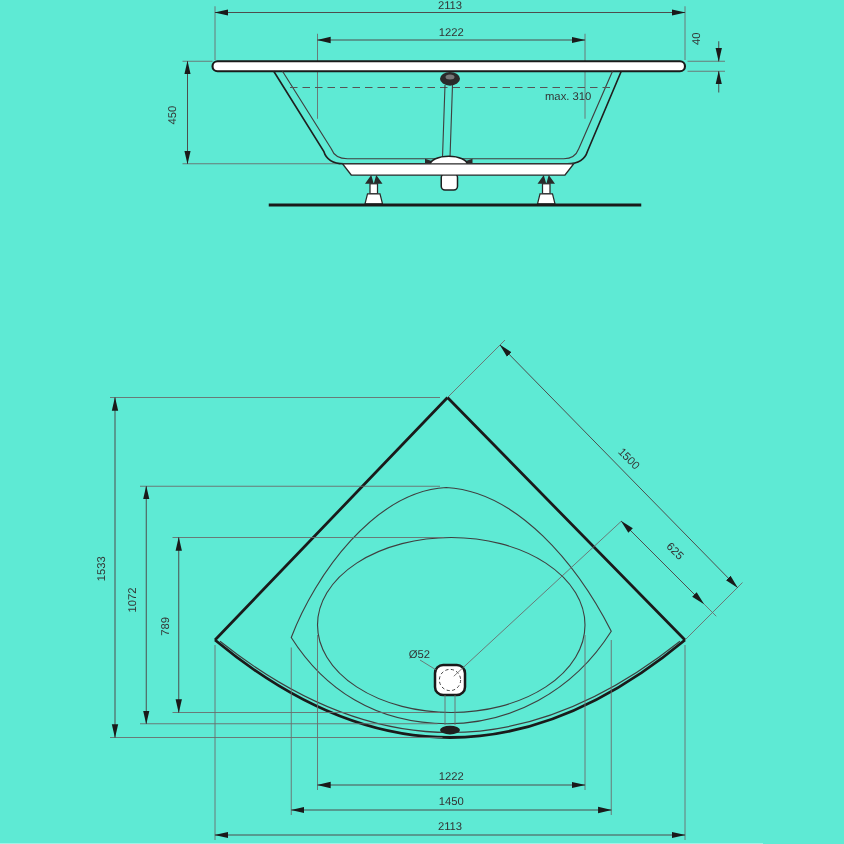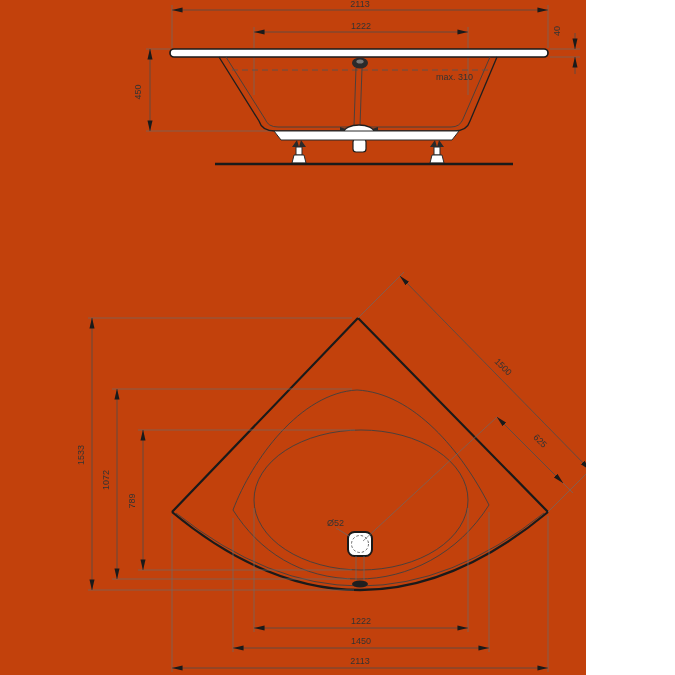--- a/index.html
+++ b/index.html
@@ -1,16 +1,16 @@
 <!DOCTYPE html>
 <html><head>
 <meta charset="utf-8">
 <style>
   html,body{margin:0;padding:0;background:#ffffff;}
-  .page{width:586px;height:675px;background:#c2410c;position:relative;overflow:hidden;}
+  .page{width:675px;height:675px;background:#5eead4;position:relative;overflow:hidden;}
   svg{display:block;}
   text{font-family:"Liberation Sans", sans-serif;font-size:9px;fill:#333;}
   .dimline{stroke:#4d4d4d;stroke-width:0.8;fill:none;}
   .extline{stroke:#6a6a6a;stroke-width:0.7;fill:none;}
   .thick{stroke:#1a1a1a;stroke-width:2.2;fill:none;}
   .med{stroke:#1f1f1f;stroke-width:1.3;fill:none;}
   .thin{stroke:#3f3f3f;stroke-width:0.9;fill:none;}
   .white{fill:#ffffff;}
 </style>
 </head>

